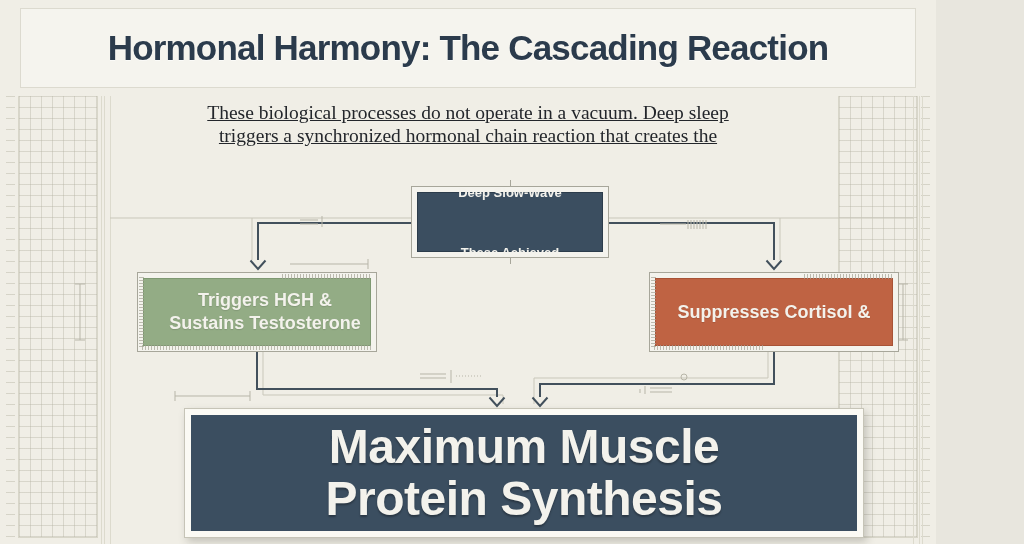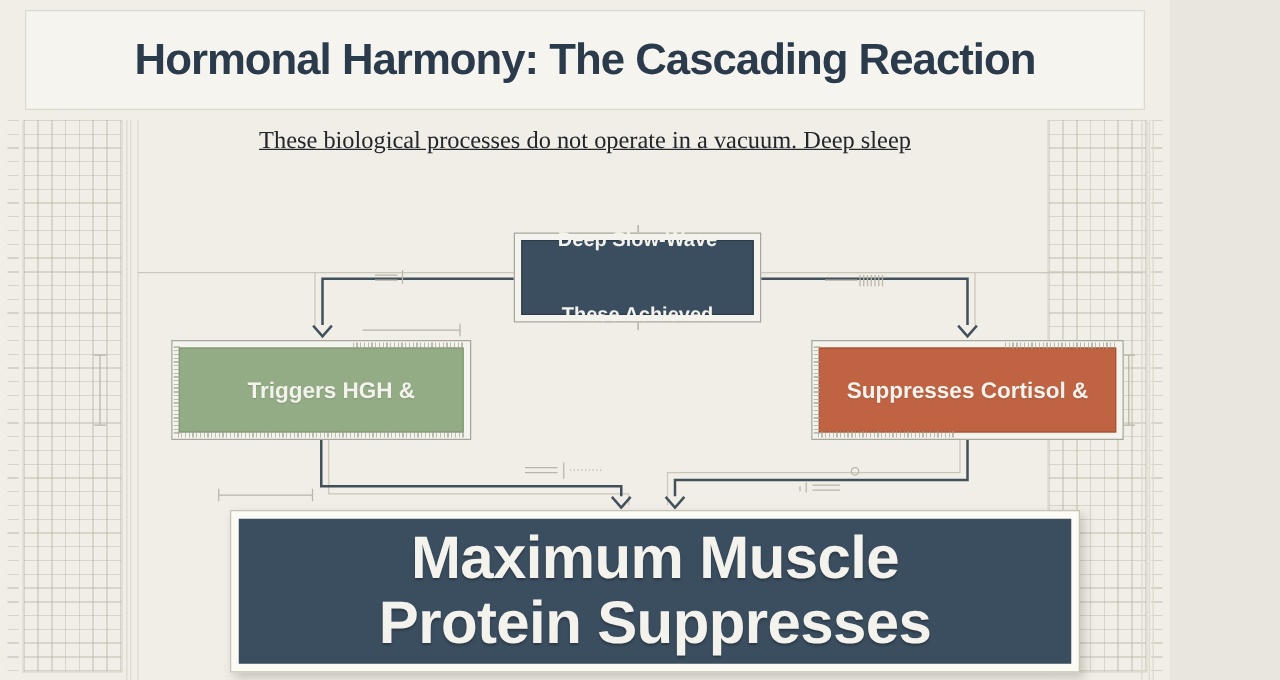--- a/index.html
+++ b/index.html
@@ -40,21 +40,21 @@
   .wire-main{stroke:var(--ink);stroke-width:2;fill:none;}
   .wire-faint{stroke:var(--faint-line);stroke-width:1;fill:none;}
   .wire-deco{stroke:#b7b5a8;stroke-width:1;fill:none;}
 
   
   .frame{position:absolute;border:1px solid var(--frame-line);background:#f4f3ed;padding:5px;box-sizing:border-box;}
   .node{width:100%;height:100%;display:flex;flex-direction:column;align-items:center;justify-content:center;
     color:var(--box-text);font-weight:700;text-align:center;box-sizing:border-box;}
   .node .ln{display:block;}
   .frame-sleep{left:411px;top:186px;width:198px;height:72px;}
-  .node-sleep{background:var(--slate);border:1px solid #2c3c4b;font-size:16px;line-height:21px;gap:39px;}
+  .node-sleep{background:var(--slate);border:1px solid #2c3c4b;font-size:13px;line-height:21px;gap:39px;}
   .frame-hgh{left:137px;top:272px;width:240px;height:80px;}
   .node-hgh{background:var(--green);border:1px solid #7f9972;font-size:18px;line-height:23px;text-shadow:0 1px 1px rgba(0,0,0,.12);padding-left:16px;}
   .frame-cortisol{left:649px;top:272px;width:250px;height:80px;}
   .node-cortisol{background:var(--orange);border:1px solid #a85336;font-size:18px;line-height:23px;text-shadow:0 1px 1px rgba(0,0,0,.12);}
   .frame-synthesis{left:172px;top:408px;width:680px;height:130px;padding:6px;background:#fbfaf4;
     border:1px solid #c6c4b7;box-shadow:3px 4px 8px rgba(70,70,58,.25);margin-left:12px;}
   .node-synthesis{background:var(--slate);font-size:48px;line-height:52px;letter-spacing:-0.5px;
     text-shadow:0 2px 2px rgba(0,0,0,.3);}
 
   
@@ -79,21 +79,21 @@
   <div class="vline" style="left:913px"></div>
   <div class="vline" style="left:919px"></div>
   <div class="vline" style="left:922px"></div>
 
   <div class="header">
     <div class="title">Hormonal Harmony: The Cascading Reaction</div>
   </div>
 
   <div class="intro">
     <span class="ln">These biological processes do not operate in a vacuum. Deep sleep</span><br>
-    <br>
+    <span class="ln">triggers a synchronized hormonal chain reaction that creates the</span><br>
   </div>
 
   <svg class="wires" viewBox="0 0 1024 544">
 
     <path class="wire-faint" d="M110 218 H914"></path>
     <path class="wire-faint" d="M252 218 V260 M780 218 V260"></path>
     <path class="wire-faint" d="M263 352 V395 H503 V404"></path>
     <path class="wire-faint" d="M768 352 V378 H534 V404"></path>
 
     <path class="wire-main" d="M420 223 H258 V260"></path>
@@ -126,32 +126,33 @@
       <span class="ln">These Achieved</span>
     </div>
   </div>
 
   <div class="frame frame-hgh">
     <div class="hatch-v" style="left:1px"></div>
     <div class="hatch-h" style="left:4px;right:4px;bottom:1px"></div>
     <div class="hatch-h" style="right:4px;width:90px;top:1px"></div>
     <div class="node node-hgh">
       <span class="ln">Triggers HGH &amp;</span>
+      <span class="ln">Sustains Testosterone</span>
     </div>
   </div>
 
   <div class="frame frame-cortisol">
     <div class="hatch-v" style="left:1px"></div>
     <div class="hatch-h" style="left:4px;width:110px;bottom:1px"></div>
     <div class="hatch-h" style="right:4px;width:90px;top:1px"></div>
     <div class="node node-cortisol">
       <span class="ln">Suppresses Cortisol &amp;</span>
     </div>
   </div>
 
   <div class="frame frame-synthesis">
     <div class="node node-synthesis">
       <span class="ln">Maximum Muscle</span>
-      <span class="ln">Protein Suppresses</span>
+      <span class="ln">Protein Synthesis</span>
     </div>
   </div>
 
 </div>
 
 </body></html>

